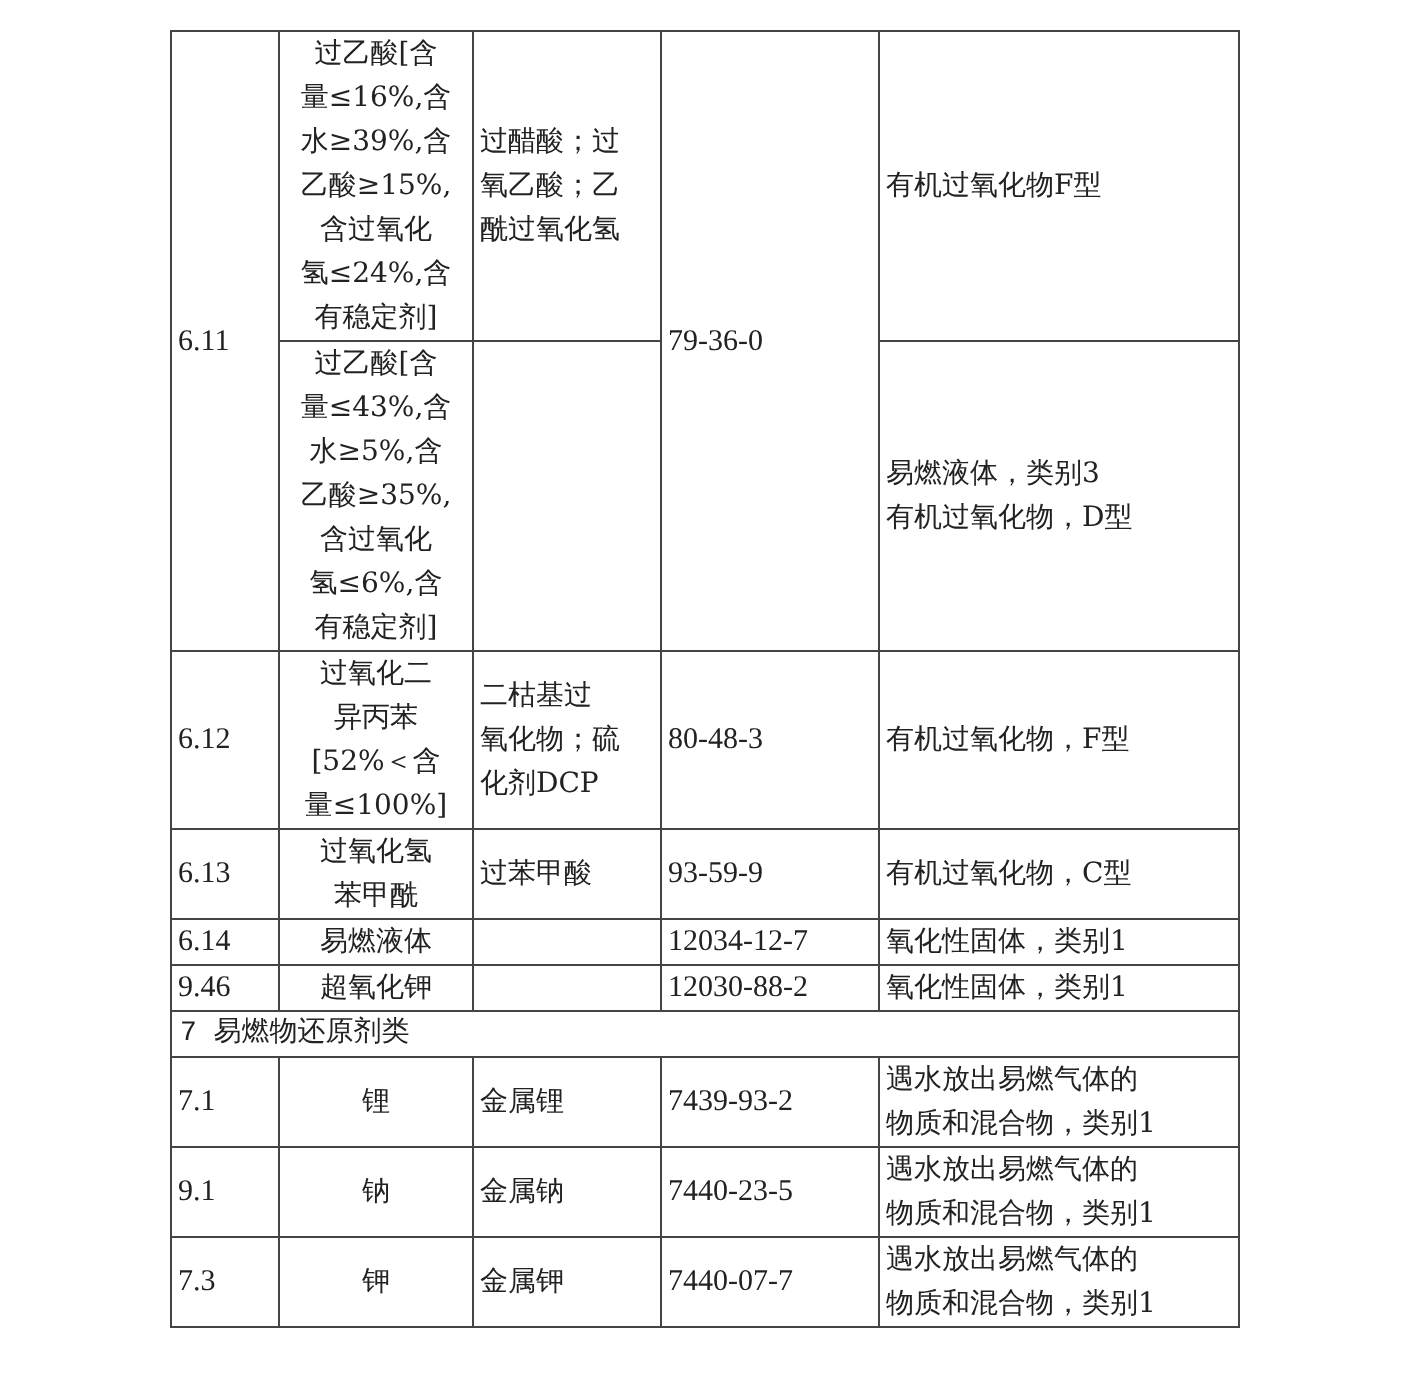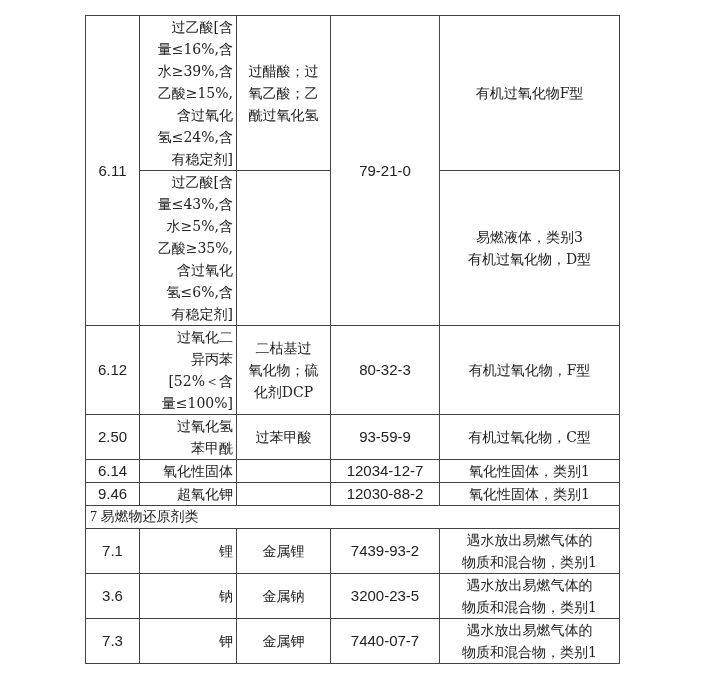--- a/index.html
+++ b/index.html
@@ -1,24 +1,24 @@
 <!DOCTYPE html>
 <html><head>
 <meta charset="utf-8">
 <style>
   html, body { margin: 0; padding: 0; background: #ffffff; }
   body { width: 714px; height: 692px; position: relative; overflow: hidden;
          font-family: "DejaVu Serif", "Liberation Serif", serif; color: #222; }
   table.doc { position: absolute; left: 85px; top: 15px; border-collapse: collapse;
               table-layout: fixed; width: 535px; font-size: 14px; }
-  table.doc td { border: 1px solid #444; text-align: center; vertical-align: middle;
+  table.doc td { border: 1px solid #444; text-align: left; vertical-align: middle;
                  padding: 0 3px; line-height: 22px; }
-  table.doc td.name { text-align: right; }
-  table.doc td.section { text-align: left; padding-left: 4px; font-family: Liberation Serif, serif; font-size: 14px; }
-  .num { font-family: Liberation Sans, sans-serif; font-size: 15px; }
+  table.doc td.name { text-align: center; }
+  table.doc td.section { text-align: left; padding-left: 4px; font-family: Liberation Mono, monospace; font-size: 14px; }
+  .num { font-family: Liberation Serif, serif; font-size: 15px; }
   .ml { white-space: pre-line; }
 </style>
 </head>
 <body>
 
 <table class="doc">
   <colgroup>
     <col style="width:54px">
       <col style="width:97px">
       <col style="width:94px">
@@ -31,21 +31,21 @@
       <td class="name ml">过乙酸[含
 量≤16%,含
 水≥39%,含
 乙酸≥15%,
 含过氧化
 氢≤24%,含
 有稳定剂]</td>
       <td class="ml">过醋酸；过
 氧乙酸；乙
 酰过氧化氢</td>
-      <td rowspan="2" class="num">79-21-0</td>
+      <td rowspan="2" class="num">79-36-0</td>
       <td class="ml">有机过氧化物F型</td>
     </tr>
     <tr style="height:154px">
       <td class="name ml">过乙酸[含
 量≤43%,含
 水≥5%,含
 乙酸≥35%,
 含过氧化
 氢≤6%,含
 有稳定剂]</td>
@@ -55,34 +55,34 @@
     </tr>
     <tr style="height:86px">
       <td class="num">6.12</td>
       <td class="name ml">过氧化二
 异丙苯
 [52%＜含
 量≤100%]</td>
       <td class="ml">二枯基过
 氧化物；硫
 化剂DCP</td>
-      <td class="num">80-32-3</td>
+      <td class="num">80-48-3</td>
       <td class="ml">有机过氧化物，F型</td>
     </tr>
     <tr style="height:44px">
-      <td class="num">2.50</td>
+      <td class="num">6.13</td>
       <td class="name ml">过氧化氢
 苯甲酰</td>
       <td>过苯甲酸</td>
       <td class="num">93-59-9</td>
       <td>有机过氧化物，C型</td>
     </tr>
     <tr style="height:23px">
       <td class="num">6.14</td>
-      <td class="name">氧化性固体</td>
+      <td class="name">易燃液体</td>
       <td></td>
       <td class="num">12034-12-7</td>
       <td>氧化性固体，类别1</td>
     </tr>
     <tr style="height:22px">
       <td class="num">9.46</td>
       <td class="name">超氧化钾</td>
       <td></td>
       <td class="num">12030-88-2</td>
       <td>氧化性固体，类别1</td>
@@ -92,24 +92,24 @@
     </tr>
     <tr style="height:45px">
       <td class="num">7.1</td>
       <td class="name">锂</td>
       <td>金属锂</td>
       <td class="num">7439-93-2</td>
       <td class="ml">遇水放出易燃气体的
 物质和混合物，类别1</td>
     </tr>
     <tr style="height:45px">
-      <td class="num">3.6</td>
+      <td class="num">9.1</td>
       <td class="name">钠</td>
       <td>金属钠</td>
-      <td class="num">3200-23-5</td>
+      <td class="num">7440-23-5</td>
       <td class="ml">遇水放出易燃气体的
 物质和混合物，类别1</td>
     </tr>
     <tr style="height:45px">
       <td class="num">7.3</td>
       <td class="name">钾</td>
       <td>金属钾</td>
       <td class="num">7440-07-7</td>
       <td class="ml">遇水放出易燃气体的
 物质和混合物，类别1</td>

